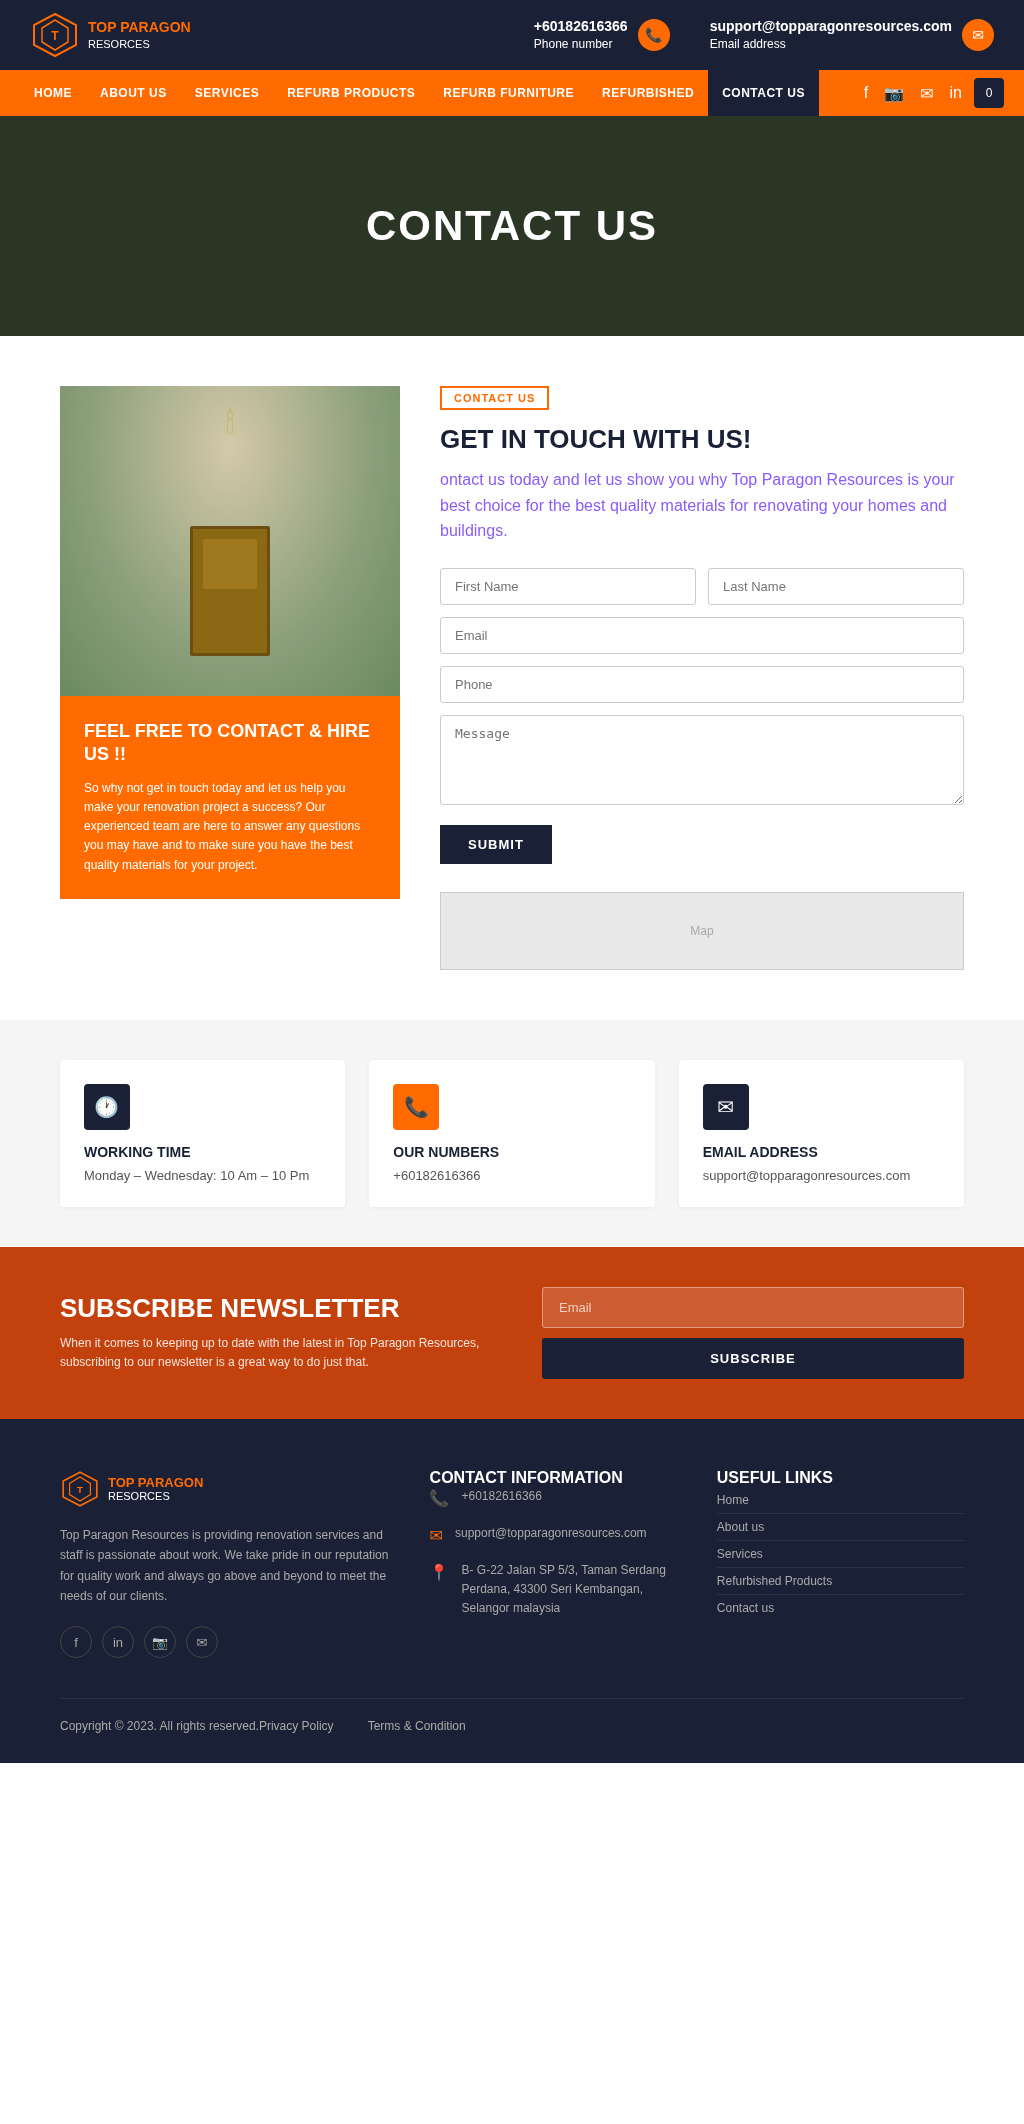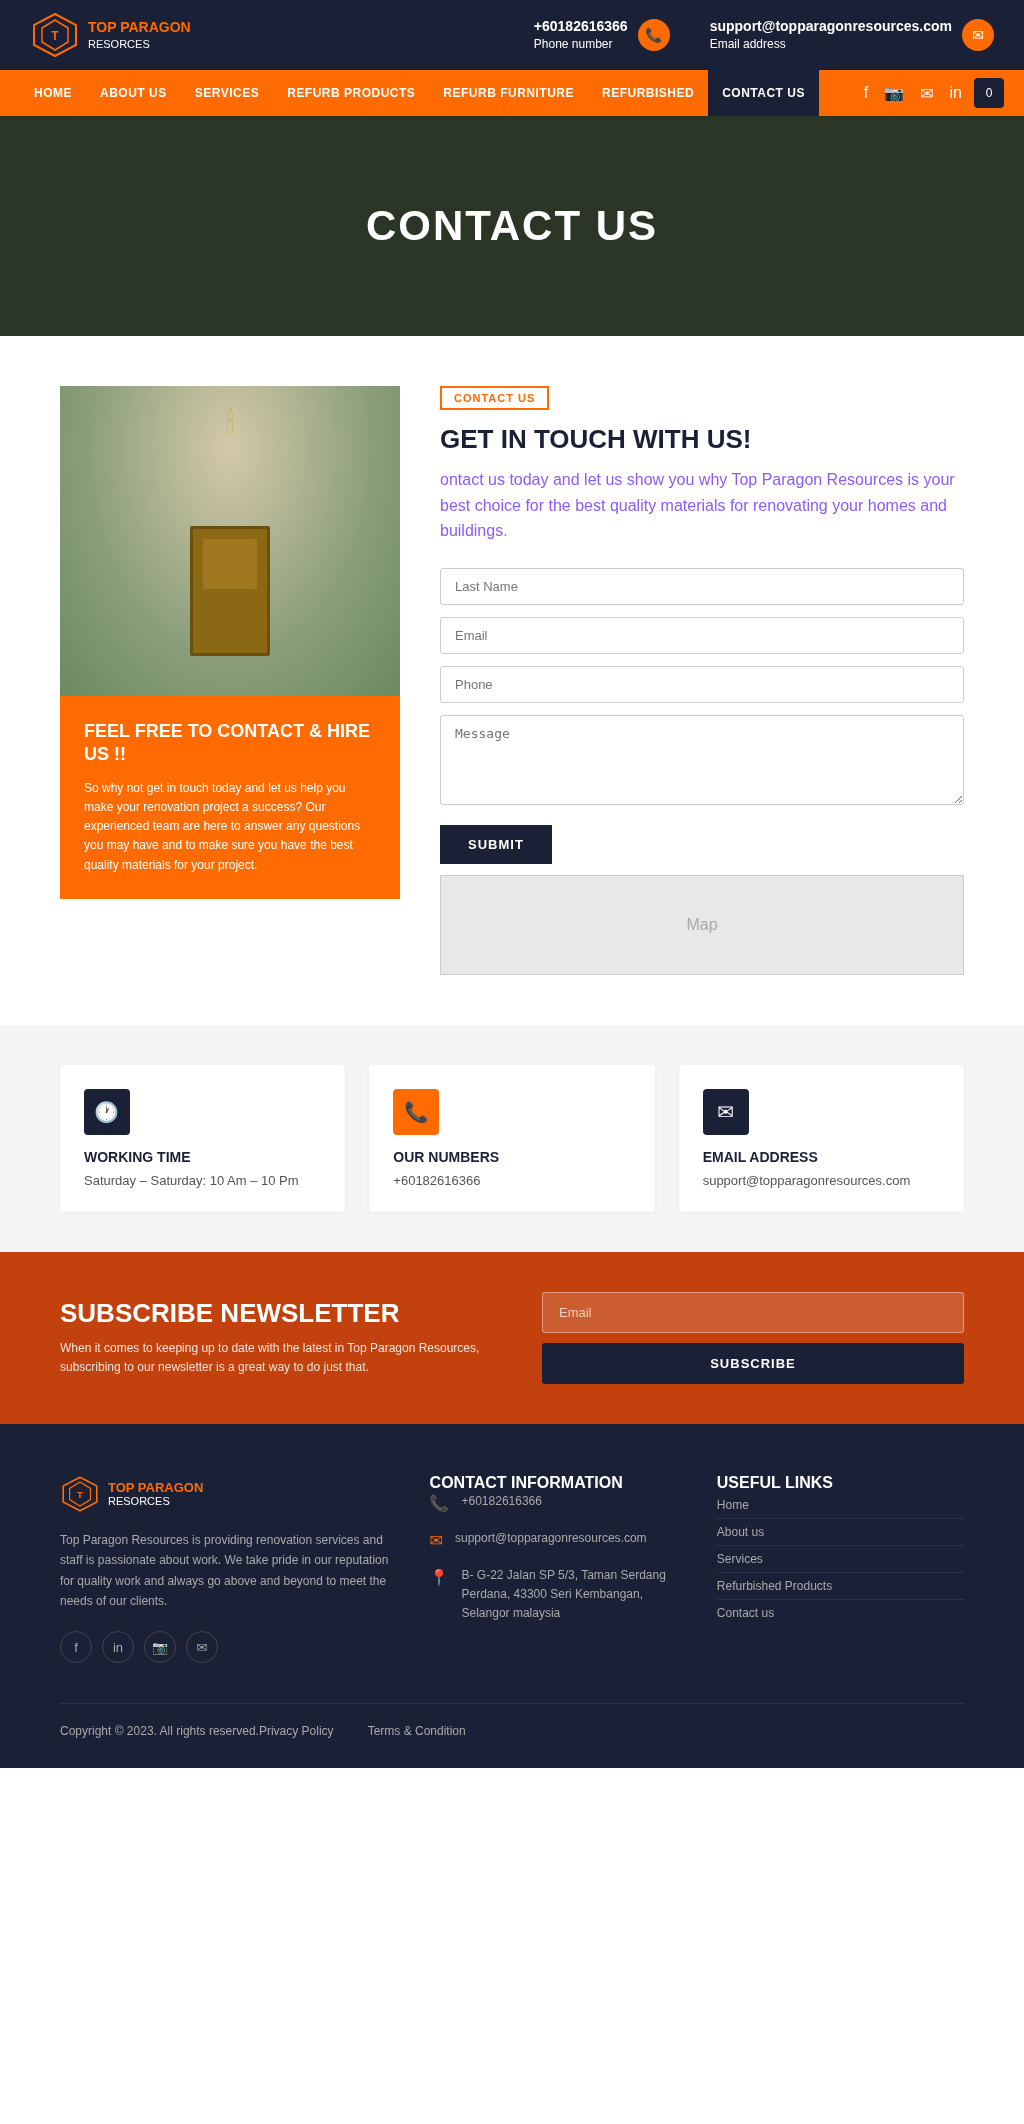--- a/index.html
+++ b/index.html
@@ -278,29 +278,29 @@
       border: none;
       padding: 12px 28px;
       font-size: 13px;
       font-weight: 700;
       text-transform: uppercase;
       letter-spacing: 1px;
       cursor: pointer;
       border-radius: 0;
     }
     .contact-map-placeholder {
-      margin-top: 11px;
-      height: 100px;
+      margin-top: 28px;
+      height: 78px;
       background: #e8e8e8;
       border: 1px solid #ccc;
       display: flex;
       align-items: center;
       justify-content: center;
       color: #aaa;
-      font-size: 16px;
+      font-size: 12px;
     }
 
     
     .info-cards {
       background: #f5f5f5;
       padding: 40px 60px;
       display: flex;
       gap: 24px;
     }
     .info-card {
@@ -544,35 +544,36 @@
     <div class="contact-orange-box">
       <h3>FEEL FREE TO CONTACT &amp; HIRE US !!</h3>
       <p>So why not get in touch today and let us help you make your renovation project a success? Our experienced team are here to answer any questions you may have and to make sure you have the best quality materials for your project.</p>
     </div>
   </div>
   <div class="contact-form-area">
     <div class="contact-us-badge">CONTACT US</div>
     <h2 class="form-title">GET IN TOUCH WITH US!</h2>
     <p class="form-desc">ontact us today and let us show you why Top Paragon Resources is your best choice for the best quality materials for renovating your homes and buildings.</p>
     <div class="form-row">
+      <input class="form-input" type="text" placeholder="First Name" style="">
       <input class="form-input" type="text" placeholder="Last Name" style="">
     </div>
     <input class="form-input-full" type="email" placeholder="Email" style="">
     <input class="form-input-full" type="tel" placeholder="Phone" style="">
     <textarea class="form-textarea" placeholder="Message" style=""></textarea>
     <button class="submit-btn">SUBMIT</button>
     <div class="contact-map-placeholder">Map</div>
   </div>
 </div>
 
 <div class="info-cards">
   <div class="info-card">
     <div class="info-card-icon icon-dark">🕐</div>
     <h4>WORKING TIME</h4>
-    <p>Saturday – Saturday: 10 Am – 10 Pm</p>
+    <p>Monday – Wednesday: 10 Am – 10 Pm</p>
   </div>
   <div class="info-card">
     <div class="info-card-icon icon-orange">📞</div>
     <h4>OUR NUMBERS</h4>
     <p>+60182616366</p>
   </div>
   <div class="info-card">
     <div class="info-card-icon icon-dark">✉</div>
     <h4>EMAIL ADDRESS</h4>
     <p>support@topparagonresources.com</p>

